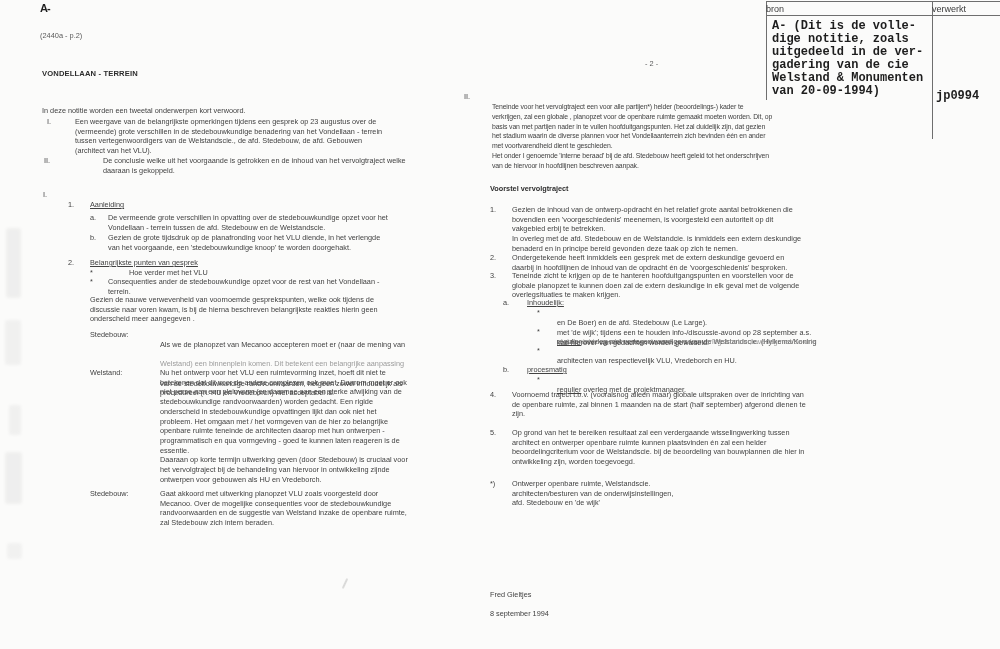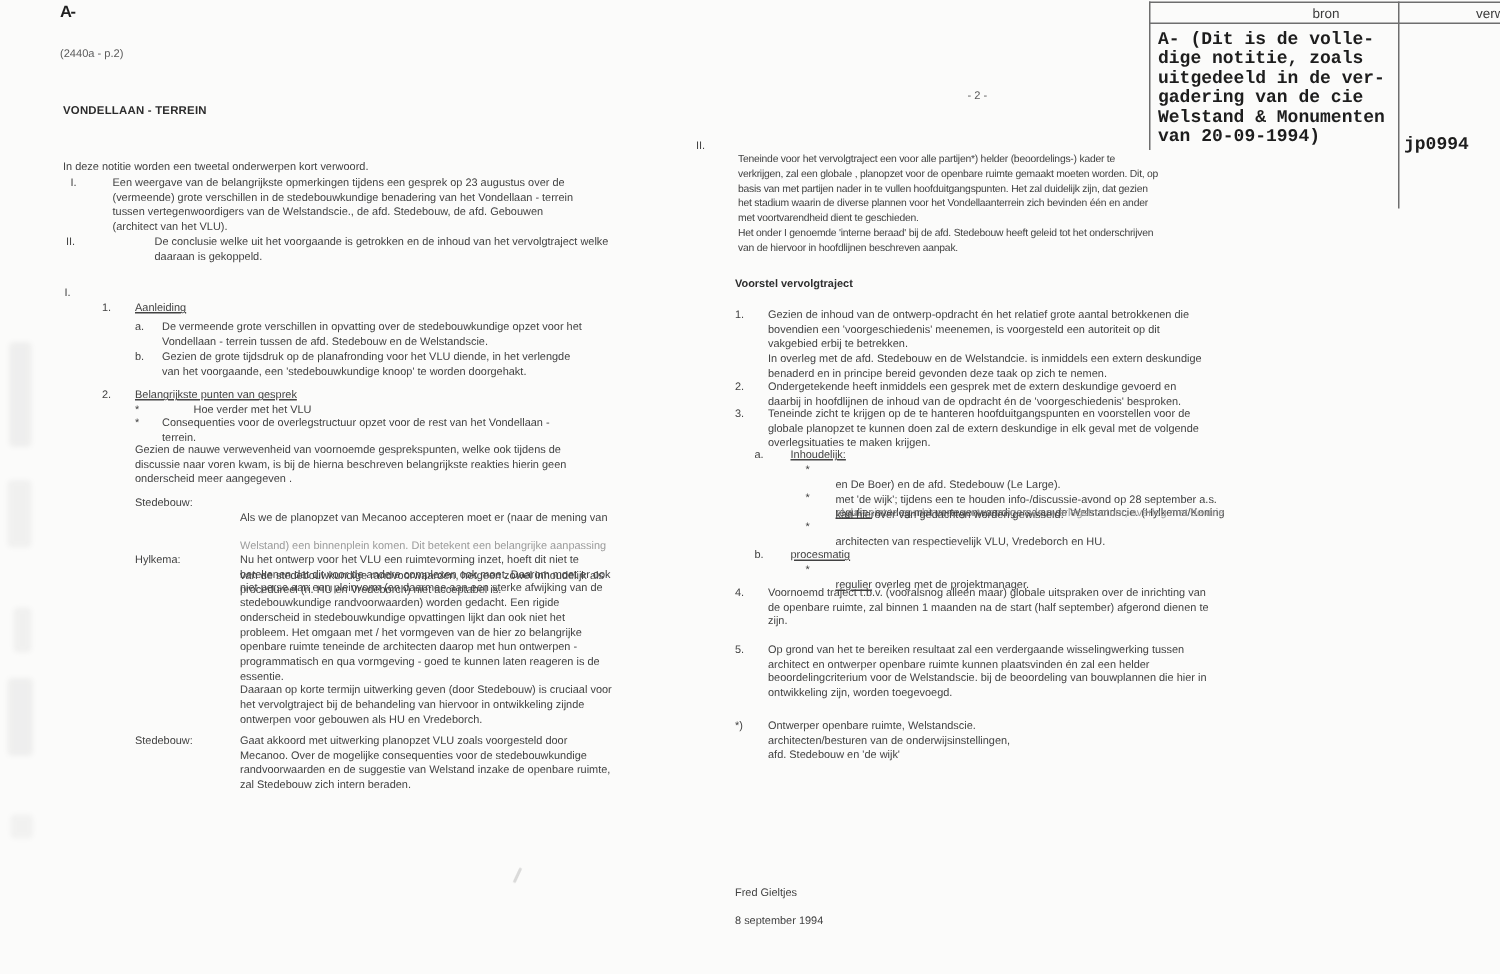--- a/index.html
+++ b/index.html
@@ -7,21 +7,21 @@
        font-family:"Liberation Sans",sans-serif;}
   .abs{position:absolute;}
   .tx{position:absolute;font:7.3px/9.7px "Liberation Sans",sans-serif;color:#424242;
       white-space:pre-line;letter-spacing:0;}
   .mk{position:absolute;font:7.3px/9.7px "Liberation Sans",sans-serif;color:#424242;}
   .b{font-weight:bold;color:#2e2e2e;}
   .u{text-decoration:underline;text-underline-offset:1px;}
   .fade{color:#9b9b9b;filter:blur(.3px);}
   .mono{font-family:"Liberation Mono","DejaVu Sans Mono",monospace;font-weight:bold;color:#1d1d1d;}
   .line{position:absolute;background:#6e6e6e;}
-  .hdr{position:absolute;font:9px/12px "Liberation Sans",sans-serif;color:#3c3c3c;text-align:center;padding-left:35px;}
+  .hdr{position:absolute;font:9px/12px "Liberation Sans",sans-serif;color:#3c3c3c;text-align:left;}
   .smudge{position:absolute;background:#7a7a7a;filter:blur(1.6px);border-radius:3px;pointer-events:none;}
   .corner{position:absolute;font:bold 11px/11px "Liberation Sans",sans-serif;color:#1f1f1f;letter-spacing:-1px;}
   .title{position:absolute;font:bold 7.6px/10px "Liberation Sans",sans-serif;color:#2c2c2c;letter-spacing:.15px;}
   .small{position:absolute;font:7.4px/9px "Liberation Sans",sans-serif;color:#5a5a5a;}
   .p2para{font-size:6.9px;letter-spacing:-.15px;line-height:9.8px;}
 </style>
 </head>
 <body>
 
 <div class="corner" style="left:40px;top:3px;">A-</div>
@@ -48,35 +48,35 @@
 Vondellaan - terrein tussen de afd. Stedebouw en de Welstandscie.</div>
 <div class="mk" style="left:90px;top:233px;">b.</div>
 <div class="tx" style="left:108px;top:233px;width:350px;">Gezien de grote tijdsdruk op de planafronding voor het VLU diende, in het verlengde
 van het voorgaande, een 'stedebouwkundige knoop' te worden doorgehakt.</div>
 
 <div class="mk" style="left:68px;top:258px;">2.</div>
 <div class="mk u" style="left:90px;top:258px;">Belangrijkste punten van gesprek</div>
 <div class="mk" style="left:90px;top:268px;">*</div>
 <div class="tx" style="left:108px;top:268px;width:350px;margin-left:21px;">Hoe verder met het VLU</div>
 <div class="mk" style="left:90px;top:277px;">*</div>
-<div class="tx" style="left:108px;top:277px;width:350px;">Consequenties voor de overlegstructuur opzet voor de rest van het Vondellaan -
+<div class="tx" style="left:108px;top:277px;width:350px;">Consequenties ander de stedebouwkundige opzet voor de rest van het Vondellaan -
 terrein.</div>
 <div class="tx" style="left:90px;top:295px;width:370px;">Gezien de nauwe verwevenheid van voornoemde gesprekspunten, welke ook tijdens de
 discussie naar voren kwam, is bij de hierna beschreven belangrijkste reakties hierin geen
 onderscheid meer aangegeven .</div>
 
 <div class="mk" style="left:90px;top:330px;">Stedebouw:</div>
 <div class="tx" style="left:160px;top:330px;width:315px;">
   <div>Als we de planopzet van Mecanoo accepteren moet er (naar de mening van</div>
   <div class="fade">Welstand) een binnenplein komen. Dit betekent een belangrijke aanpassing</div>
   <div>van de stedebouwkundige randvoorwaarden, hetgeen zowel inhoudelijk als
 procedureel (ri. HU en Vredeborch) niet acceptabel is.</div>
 </div>
 
-<div class="mk" style="left:90px;top:368px;">Hylkema:</div>
+<div class="mk" style="left:90px;top:368px;">Welstand:</div>
 <div class="tx" style="left:160px;top:368px;width:315px;">Nu het ontwerp voor het VLU een ruimtevorming inzet, hoeft dit niet te
 betekenen dat dit voor de andere complexen ook moet. Daarom moet er ook
 niet perse aan een pleinvorm (en daarmee aan een sterke afwijking van de
 stedebouwkundige randvoorwaarden) worden gedacht. Een rigide
 onderscheid in stedebouwkundige opvattingen lijkt dan ook niet het
 probleem. Het omgaan met / het vormgeven van de hier zo belangrijke
 openbare ruimte teneinde de architecten daarop met hun ontwerpen -
 programmatisch en qua vormgeving - goed te kunnen laten reageren is de
 essentie.
 Daaraan op korte termijn uitwerking geven (door Stedebouw) is cruciaal voor

